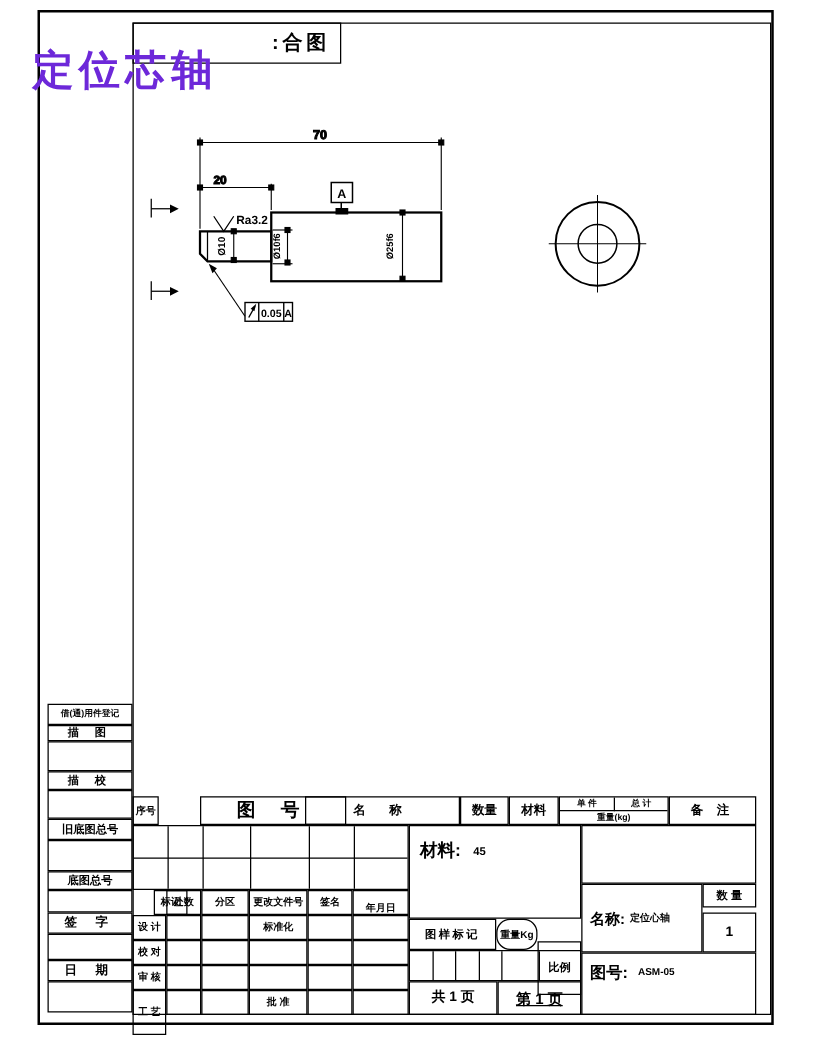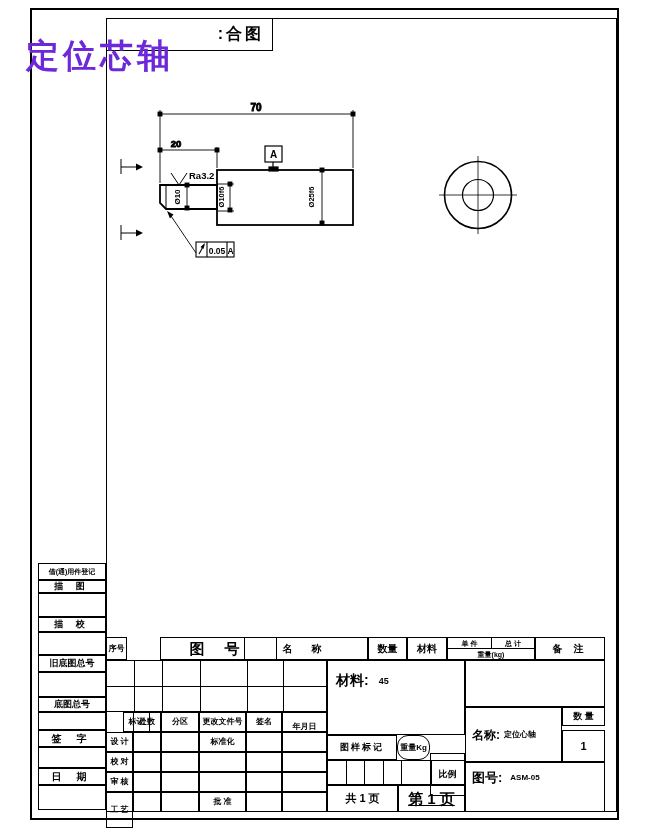--- a/index.html
+++ b/index.html
@@ -266,21 +266,21 @@
     <div class="vl" style="left:18px;top:0;height:23px;"></div>
     <div class="vl" style="left:36px;top:0;height:23px;"></div>
     <div class="vl" style="left:55px;top:0;height:23px;"></div>
     <div class="vl" style="left:73px;top:0;height:23px;"></div>
     <div class="vl" style="left:103px;top:0;height:23px;"></div>
   </div>
 
   <div class="cell" style="left:327px;top:785px;width:71px;height:27px;font-size:11px;">
       <span>共 1 页</span>
     </div>
-  <div class="cell" style="left:398px;top:785px;width:67px;height:27px;font-size:15px;text-decoration:underline;">
+  <div class="cell" style="left:398px;top:785px;width:67px;height:27px;font-size:12px;text-decoration:underline;">
       <span>第 1 页</span>
     </div>
 
   <div class="cell" style="left:465px;top:660px;width:140px;height:47px;"></div>
   <div class="cell" style="left:465px;top:707px;width:97px;height:55px;justify-content:flex-start;padding-left:6px;">
     <span style="font-size:12px;">名称:</span>
     <span style="font-size:8px;margin-left:4px;">定位心轴</span>
   </div>
   <div class="cell" style="left:562px;top:707px;width:43px;height:19px;font-size:9px;">
       <span>数 量</span>

